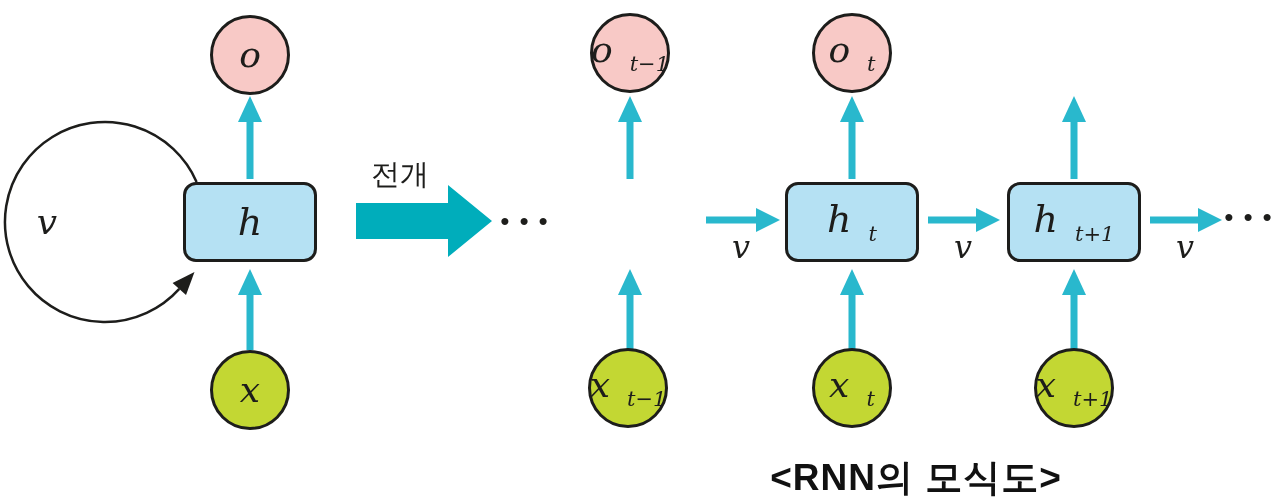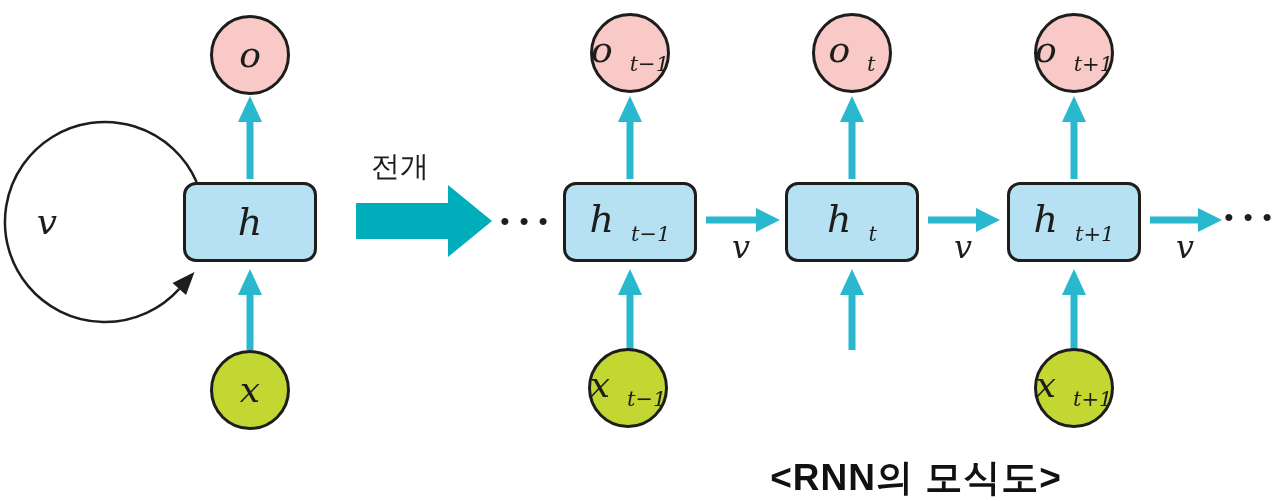--- a/index.html
+++ b/index.html
@@ -88,47 +88,44 @@
     <span class="lbl">o</span>
   </div>
   <div class="node box" style="left:183px;top:182px;">
     <span class="lbl">h</span>
   </div>
   <div class="node circle input" style="left:210px;top:350px;">
     <span class="lbl">x</span>
   </div>
   <span class="v-label v-loop" style="left:47px;top:221px;">v</span>
 
-  <span class="unfold-label" style="left:400px;top:167px;">전개</span>
+  <span class="unfold-label" style="left:400px;top:175px;">전개</span>
 
   <span class="ellipsis" style="left:527px;top:222px;">···</span>
   <span class="ellipsis" style="left:1251px;top:218px;">···</span>
 
   <div class="node circle output" style="left:590px;top:13px;">
     <span class="lbl"><i>o</i><sub>t−1</sub></span>
-  </div>
-  <div class="node box" style="left:563px;top:182px;">
-    <span class="lbl"><i>h</i><sub>t−1</sub></span>
   </div>
   <div class="node circle input" style="left:588px;top:348px;">
     <span class="lbl"><i>x</i><sub>t−1</sub></span>
   </div>
   <span class="v-label" style="left:741px;top:247px;">v</span>
 
   <div class="node circle output" style="left:812px;top:13px;">
     <span class="lbl"><i>o</i><sub>t</sub></span>
   </div>
   <div class="node box" style="left:785px;top:182px;">
     <span class="lbl"><i>h</i><sub>t</sub></span>
   </div>
+  <div class="node circle input" style="left:812px;top:348px;">
+    <span class="lbl"><i>x</i><sub>t</sub></span>
+  </div>
   <span class="v-label" style="left:963px;top:247px;">v</span>
 
-  <div class="node circle output" style="left:1034px;top:13px;">
-    <span class="lbl"><i>o</i><sub>t+1</sub></span>
-  </div>
   <div class="node box" style="left:1007px;top:182px;text-align:right;">
     <span class="lbl"><i>h</i><sub>t+1</sub></span>
   </div>
   <div class="node circle input" style="left:1034px;top:348px;">
     <span class="lbl"><i>x</i><sub>t+1</sub></span>
   </div>
   <span class="v-label" style="left:1185px;top:247px;">v</span>
 
   <span class="caption" style="left:916px;top:478px;">&lt;RNN의 모식도&gt;</span>
 </div>

